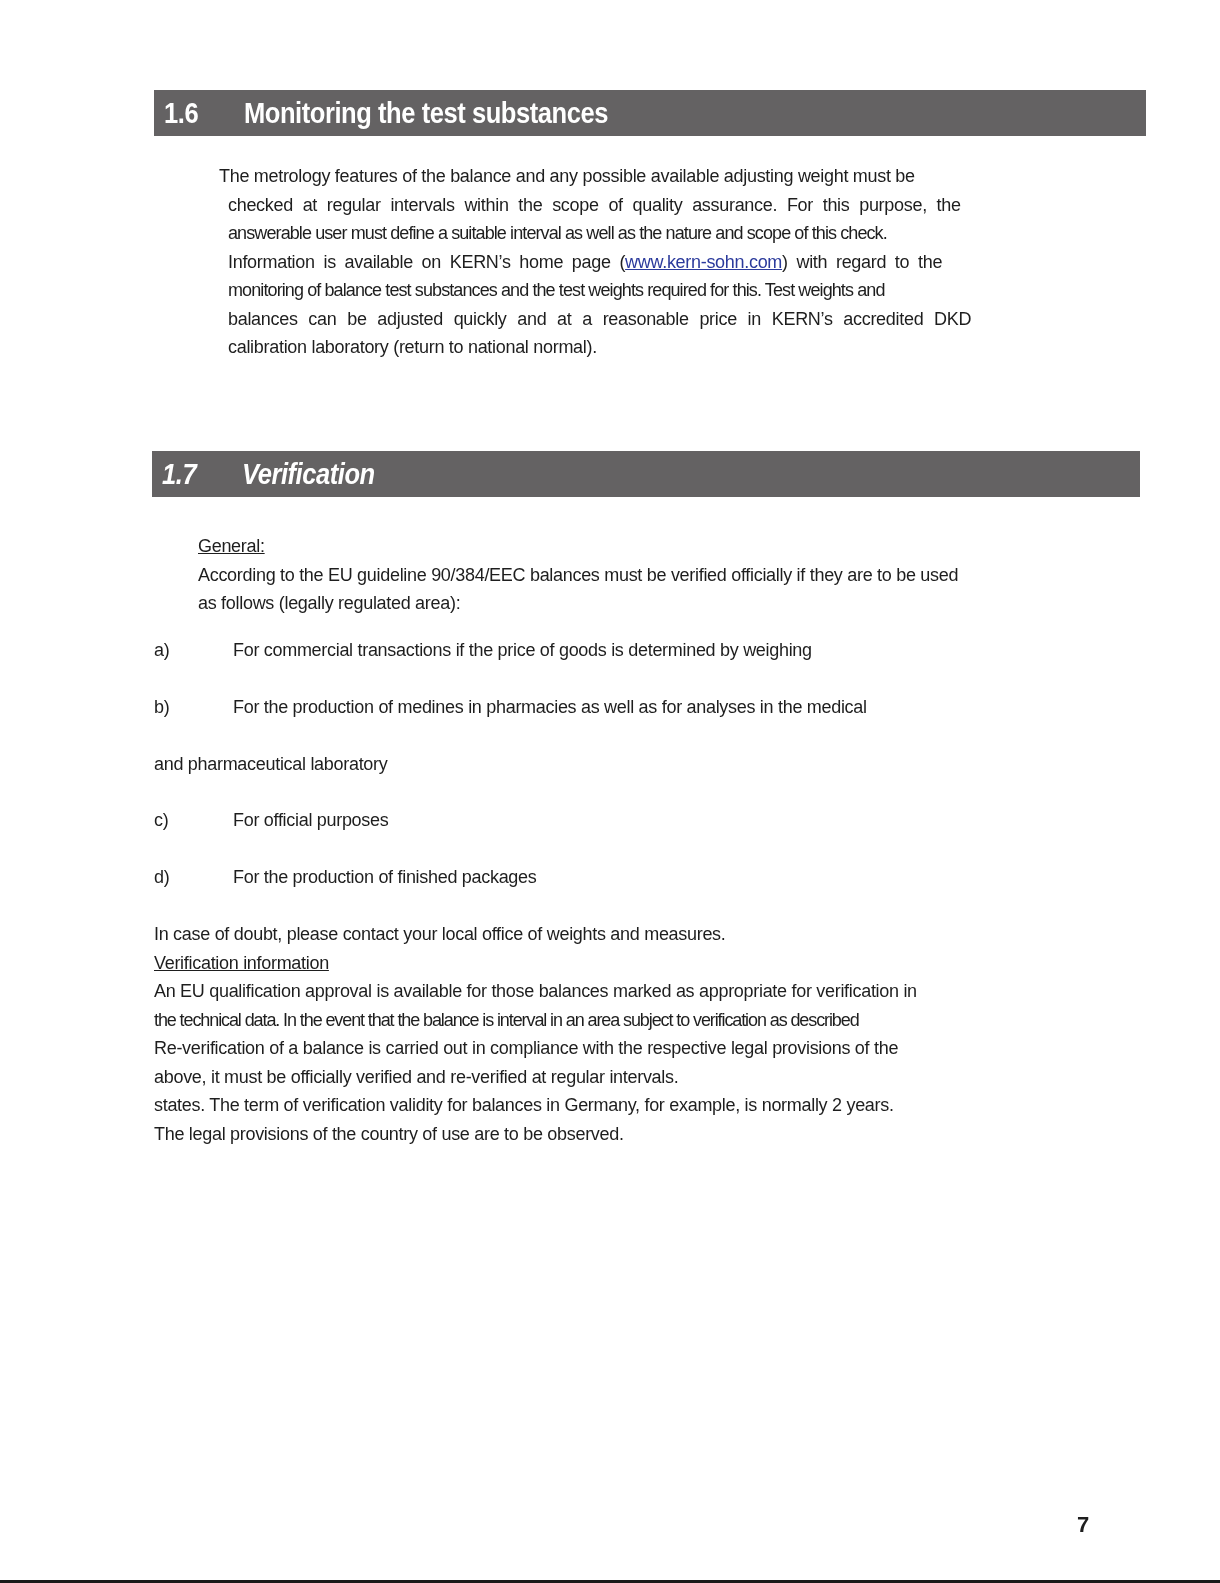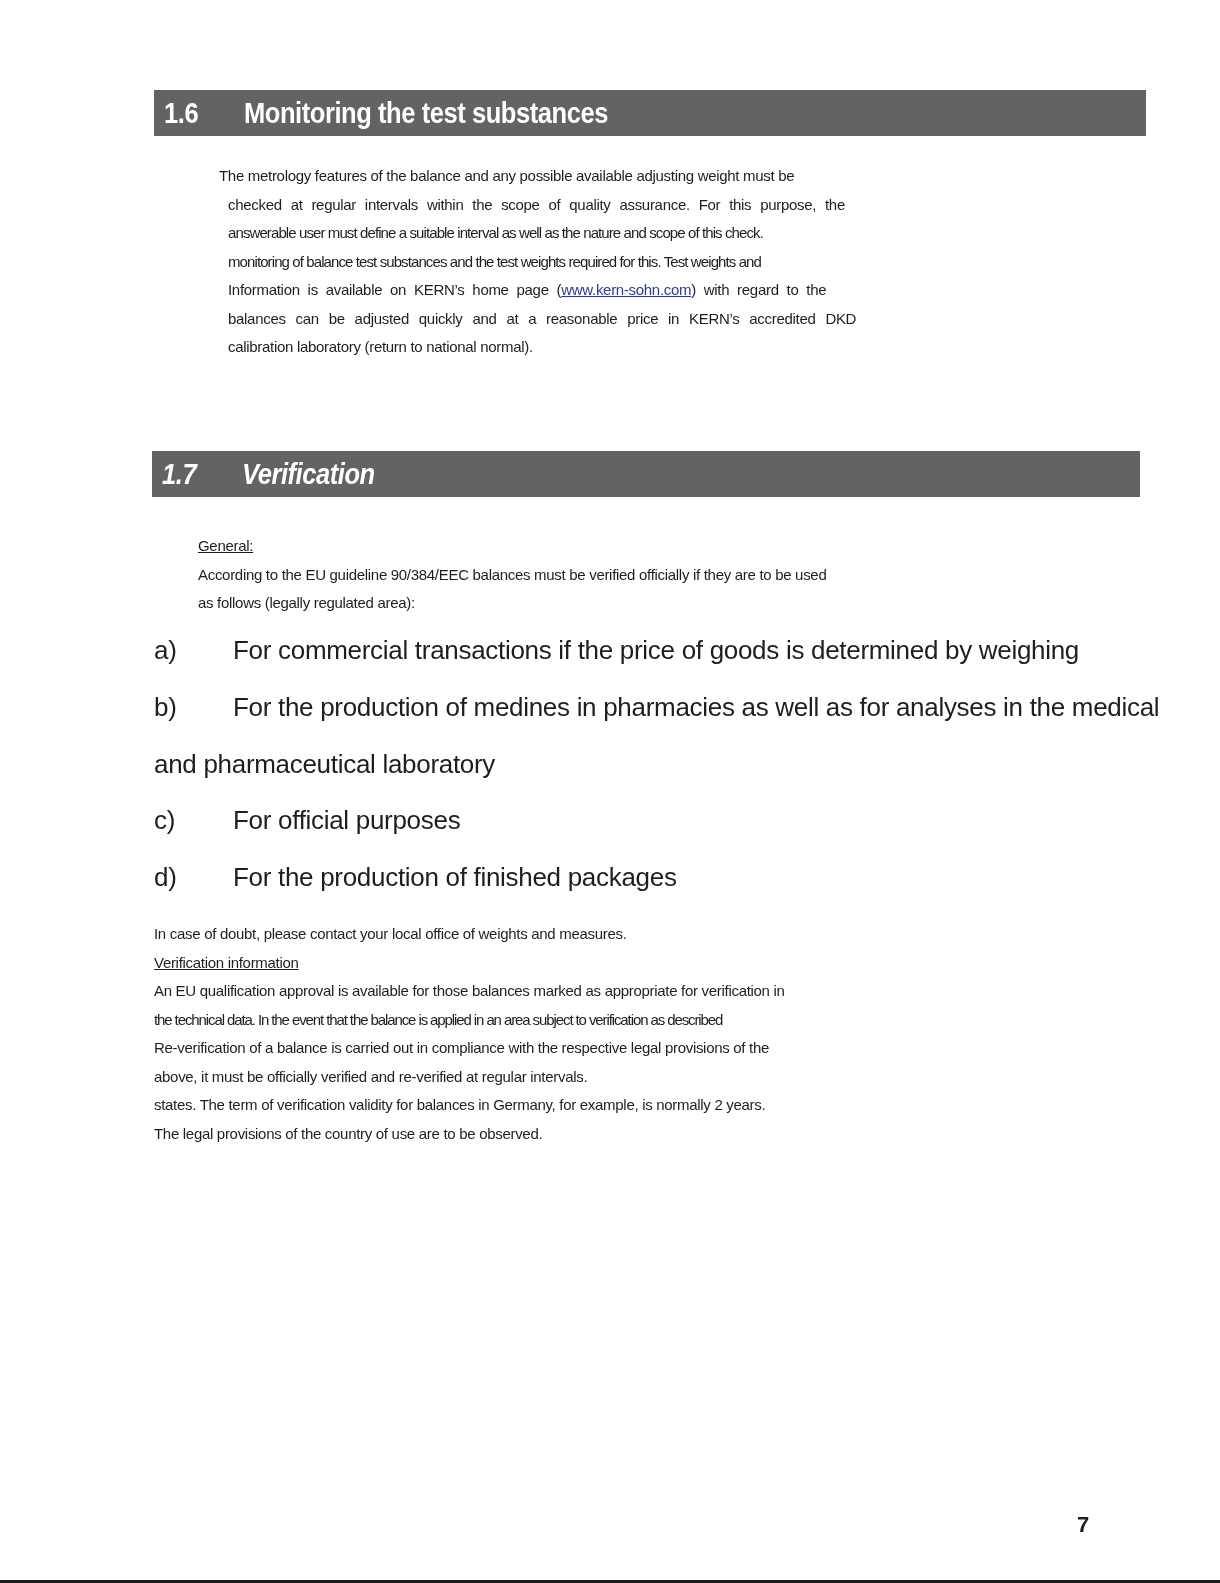--- a/index.html
+++ b/index.html
@@ -5,44 +5,44 @@
   html, body { margin: 0; padding: 0; background: #ffffff; }
   body { width: 1220px; height: 1583px; position: relative; overflow: hidden;
          font-family: "Liberation Sans", sans-serif; color: #1e1e1e; }
   .sec-bar { position: absolute; background: #646263; color: #ffffff; height: 46px;
              display: flex; align-items: center; box-sizing: border-box; }
   .sec-num, .sec-title { font-family: "Liberation Sans", sans-serif; font-weight: bold;
              font-size: 29px; letter-spacing: -0.5px; transform: scaleX(0.88); transform-origin: left center;
              white-space: nowrap; }
   .sec-num { position: absolute; left: 10px; }
   .sec-title { position: absolute; left: 90px; }
-  .text { position: absolute; font-size: 15px; line-height: 28.5px; letter-spacing: -0.3px; }
+  .text { position: absolute; font-size: 18px; line-height: 28.5px; letter-spacing: -0.3px; }
   .line { display: block; white-space: nowrap; }
   .u { text-decoration: underline; }
   a.link { color: #2b3a9c; text-decoration: underline; }
-  .item { position: absolute; font-size: 26px; line-height: 28px; white-space: nowrap; letter-spacing: -0.3px; }
+  .item { position: absolute; font-size: 18px; line-height: 28px; white-space: nowrap; letter-spacing: -0.3px; }
   .item .lbl { position: absolute; left: 0; }
   .item .txt { position: absolute; left: 79px; }
   .page-num { position: absolute; left: 1077px; top: 1512px; font-weight: bold; font-size: 22px; }
   .bottom-rule { position: absolute; left: 0; top: 1580px; width: 1220px; height: 3px; background: #1a1a1a; }
 </style>
 </head>
 <body>
 
 <div class="sec-bar" style="left:154px; top:90px; width:992px;">
   <span class="sec-num">1.6</span>
   <span class="sec-title">Monitoring the test substances</span>
 </div>
 
 <div class="text" style="left:219px; top:162px; width:860px;">
   <span class="line">The metrology features of the balance and any possible available adjusting weight must be</span>
   <span class="line" style="padding-left:9px; word-spacing:5px;">checked at regular intervals within the scope of quality assurance. For this purpose, the</span>
   <span class="line" style="padding-left:9px; letter-spacing:-0.9px;">answerable user must define a suitable interval as well as the nature and scope of this check.</span>
+  <span class="line" style="padding-left:9px; word-spacing:4px;"><span>Information is available on KERN’s home page (</span><a class="link" href="#">www.kern-sohn.com</a><span>) with regard to the</span></span>
   <span class="line" style="padding-left:9px; letter-spacing:-0.9px;">monitoring of balance test substances and the test weights required for this.  Test weights and</span>
-  <span class="line" style="padding-left:9px; word-spacing:4px;"><span>Information is available on KERN’s home page (</span><a class="link" href="#">www.kern-sohn.com</a><span>) with regard to the</span></span>
   <span class="line" style="padding-left:9px; word-spacing:6px;">balances can be adjusted quickly and at a reasonable price in KERN’s accredited DKD</span>
   <span class="line" style="padding-left:9px;">calibration laboratory (return to national normal).</span>
 </div>
 
 <div class="sec-bar" style="left:152px; top:451px; width:988px;font-style:italic;">
   <span class="sec-num">1.7</span>
   <span class="sec-title">Verification</span>
 </div>
 
 <div class="text" style="left:154px; top:532px; width:930px;margin-left:44px;">
@@ -66,21 +66,21 @@
 </div>
 <div class="item" style="left:154px; top:863px;">
   <span class="lbl">d)</span>
   <span class="txt">For the production of finished packages</span>
 </div>
 
 <div class="text" style="left:154px; top:920px; width:940px;">
   <span class="line">In case of doubt, please contact your local office of weights and measures.</span>
   <span class="line u">Verification  information</span>
   <span class="line">An EU qualification approval is available for those balances marked as appropriate for verification in</span>
-  <span class="line" style="letter-spacing:-1.1px;">the technical data. In the event that the balance is applied in an area subject to verification as described</span>
+  <span class="line" style="letter-spacing:-1.1px;">the technical data. In the event that the balance is interval in an area subject to verification as described</span>
   <span class="line">Re-verification of a balance is carried out in compliance with the respective legal provisions of the</span>
   <span class="line">above, it must be officially verified and re-verified at regular intervals.</span>
   <span class="line">states.  The term of verification validity for balances in Germany, for example, is normally 2 years.</span>
   <span class="line">The legal provisions of the country of use are to be observed.</span>
 </div>
 
 <div class="page-num">7</div>
 <div class="bottom-rule"></div>
 
 </body></html>

